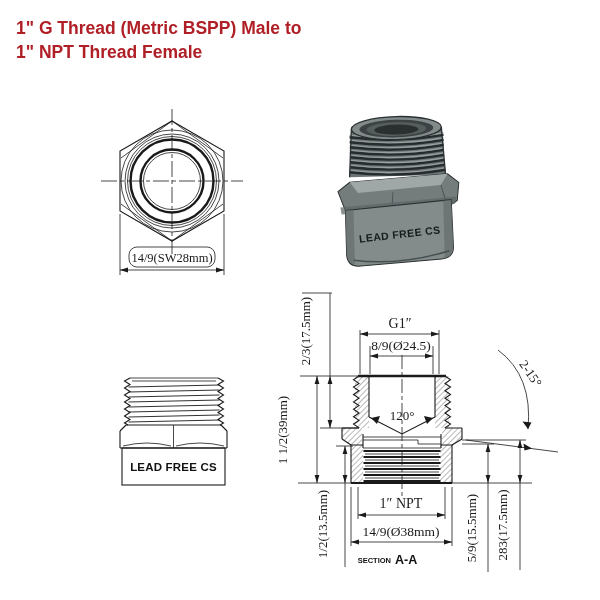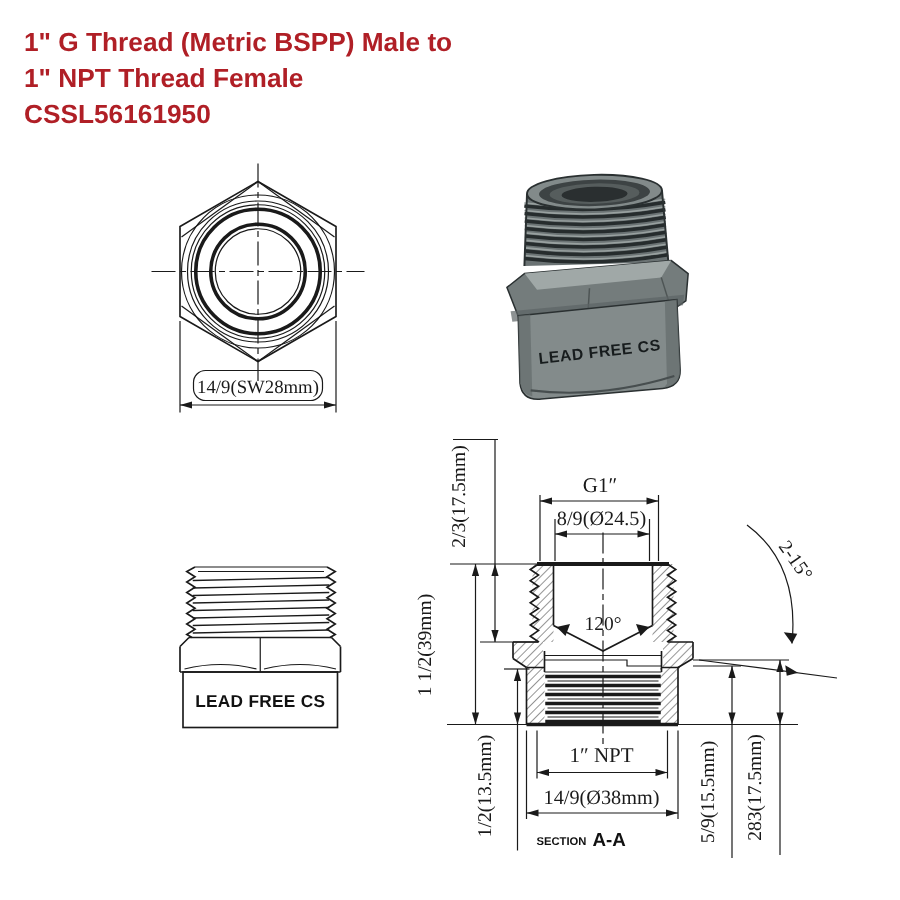--- a/index.html
+++ b/index.html
@@ -19,21 +19,20 @@
   .arr{fill:#1a1a1a;stroke:none;}
 </style>
 </head>
 <body>
 
 <div class="canvas">
 
   <div class="title">
     <div>1" G Thread (Metric BSPP) Male to</div>
     <div>1" NPT Thread Female</div>
-    <div>CSSL56161950</div>
   </div>
 
   <svg id="hex-view" width="180" height="178" viewBox="0 0 180 178">
     <g>
 
       <path class="ln thin" stroke-dasharray="16 3 4 3" d="M16,73 H158"></path>
       <path class="ln thin" stroke-dasharray="16 3 4 3" d="M87,1 V146"></path>
 
       <path class="ln med" d="M87,13 L139,43 L139,103 L87,133 L35,103 L35,43 Z"></path>
 

